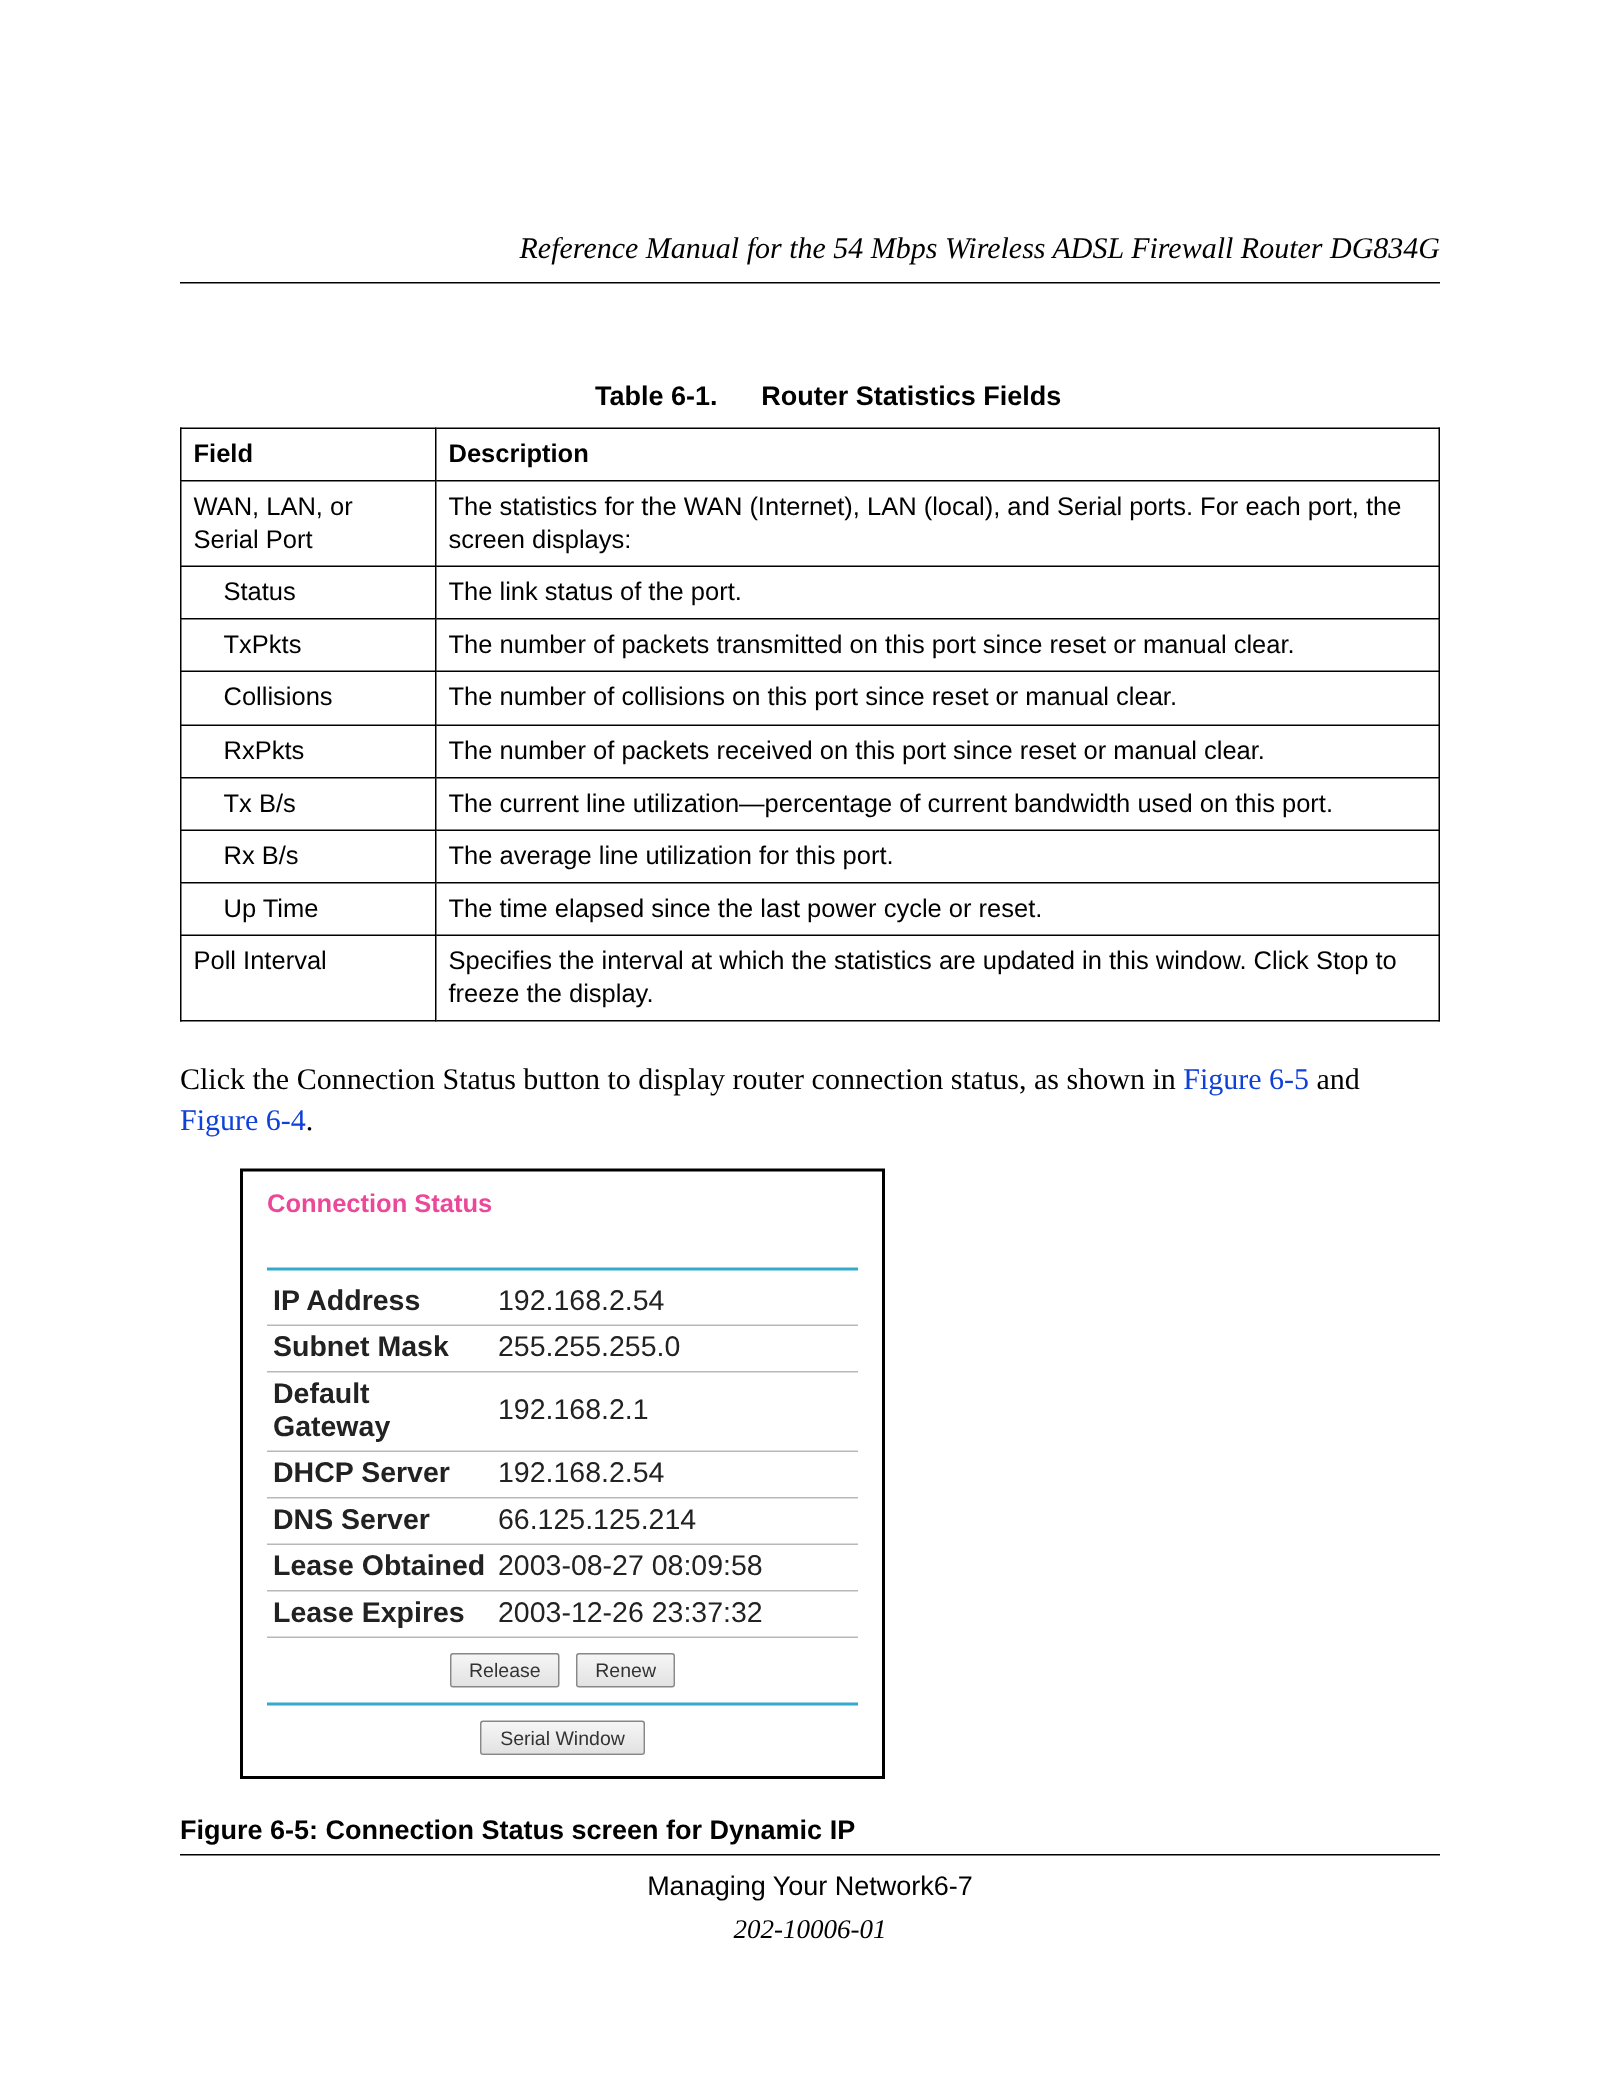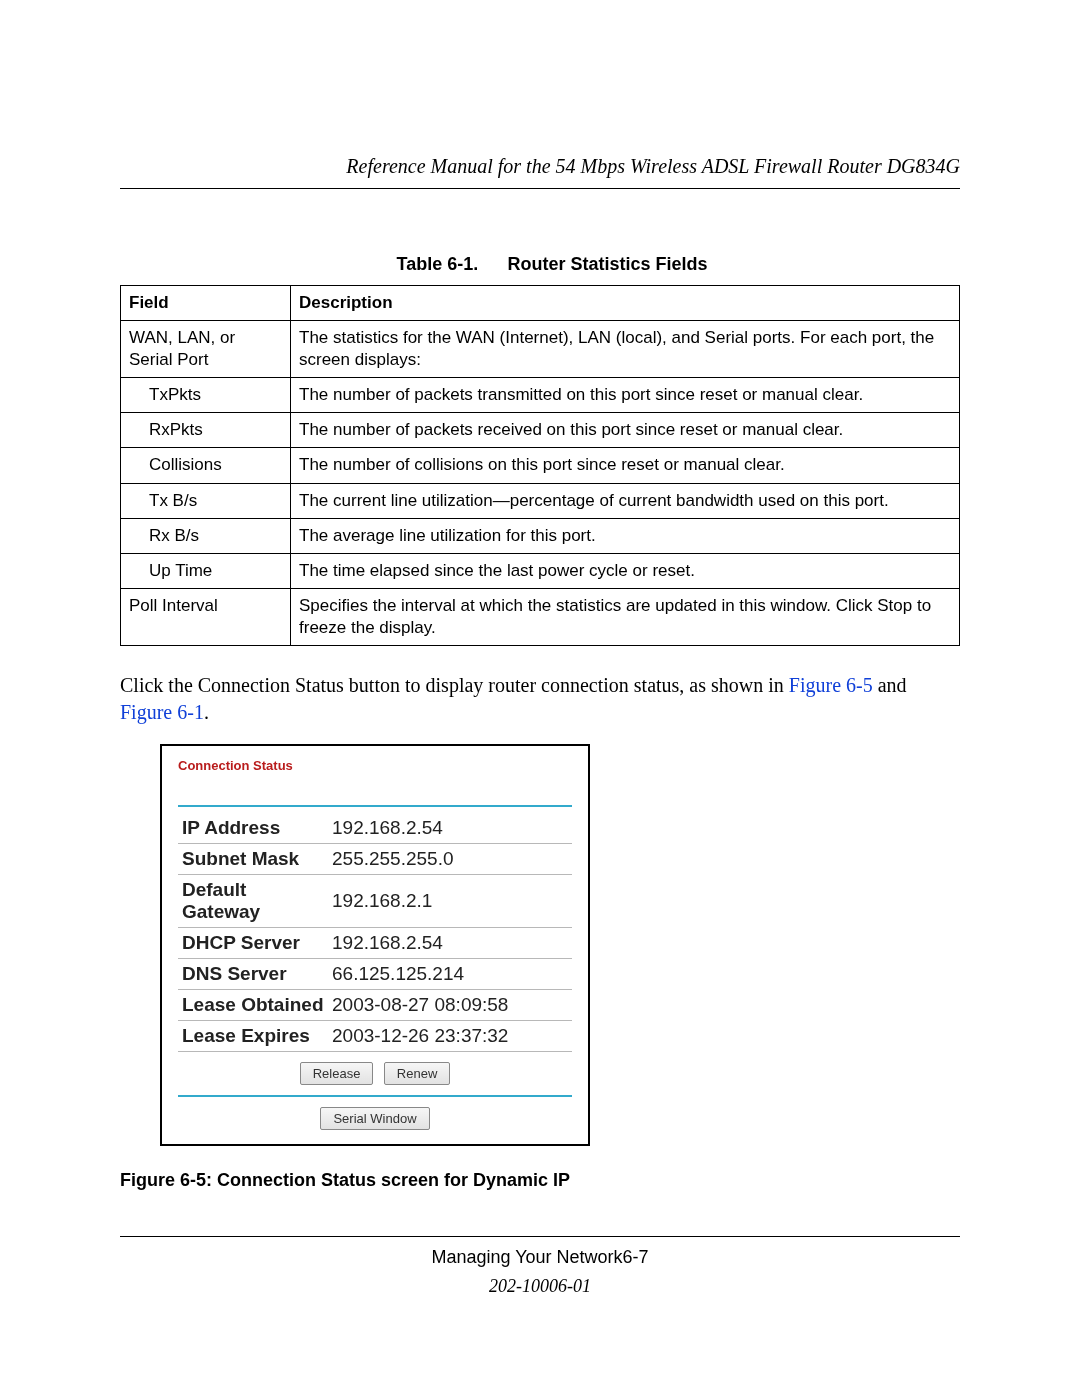--- a/index.html
+++ b/index.html
@@ -65,23 +65,23 @@
 
   
   .cs-figure {
     border: 2px solid #000;
     width: 430px;
     margin-left: 40px;
     padding: 8px 10px 14px 10px;
     font-family: Arial, Helvetica, sans-serif;
   }
   .cs-title {
-    color: #b91c1c;
-    font-weight: bold;
-    font-size: 13px;
+    color: #ec4899;
+    font-weight: bold;
+    font-size: 17px;
     padding: 4px 2px 4px 6px;
   }
   .cs-rule-blue {
     border: none;
     border-top: 2px solid #33aacc;
     margin: 28px 6px 6px 6px;
   }
   .cs-rule-blue.short { margin-top: 10px; }
   table.cs {
     width: calc(100% - 12px);
@@ -163,52 +163,56 @@
         <th>Field</th>
         <th>Description</th>
       </tr>
     </thead>
     <tbody id="fields-body">
         <tr>
           <td class="field-col">WAN, LAN, or Serial Port</td>
           <td>The statistics for the WAN (Internet), LAN (local), and Serial ports. For each port, the screen displays:</td>
         </tr>
         <tr>
+          <td class="field-col"><span class="indent1">Status</span></td>
+          <td>The link status of the port.</td>
+        </tr>
+        <tr>
           <td class="field-col"><span class="indent1">TxPkts</span></td>
           <td>The number of packets transmitted on this port since reset or manual clear.</td>
         </tr>
         <tr>
+          <td class="field-col"><span class="indent1">Collisions</span></td>
+          <td>The number of collisions on this port since reset or manual clear.</td>
+        </tr>
+        <tr>
           <td class="field-col"><span class="indent1">RxPkts</span></td>
           <td>The number of packets received on this port since reset or manual clear.</td>
         </tr>
         <tr>
-          <td class="field-col"><span class="indent1">Collisions</span></td>
-          <td>The number of collisions on this port since reset or manual clear.</td>
-        </tr>
-        <tr>
           <td class="field-col"><span class="indent1">Tx B/s</span></td>
           <td>The current line utilization—percentage of current bandwidth used on this port.</td>
         </tr>
         <tr>
           <td class="field-col"><span class="indent1">Rx B/s</span></td>
           <td>The average line utilization for this port.</td>
         </tr>
         <tr>
           <td class="field-col"><span class="indent1">Up Time</span></td>
           <td>The time elapsed since the last power cycle or reset.</td>
         </tr>
         <tr>
           <td class="field-col">Poll Interval</td>
           <td>Specifies the interval at which the statistics are updated in this window. Click Stop to freeze the display.</td>
         </tr>
       </tbody>
   </table>
 
   <p class="body-text">
-    <span>Click the Connection Status button to display router connection status, as shown in </span><span class="xref">Figure 6-5</span><span> and </span><span class="xref">Figure 6-1</span><span>.</span>
+    <span>Click the Connection Status button to display router connection status, as shown in </span><span class="xref">Figure 6-5</span><span> and </span><span class="xref">Figure 6-4</span><span>.</span>
   </p>
 
   <div class="cs-figure">
     <div class="cs-title">Connection Status</div>
     <hr class="cs-rule-blue">
     <table class="cs">
       <tbody id="cs-body">
           <tr>
             <td class="k">IP Address</td>
             <td>192.168.2.54</td>

